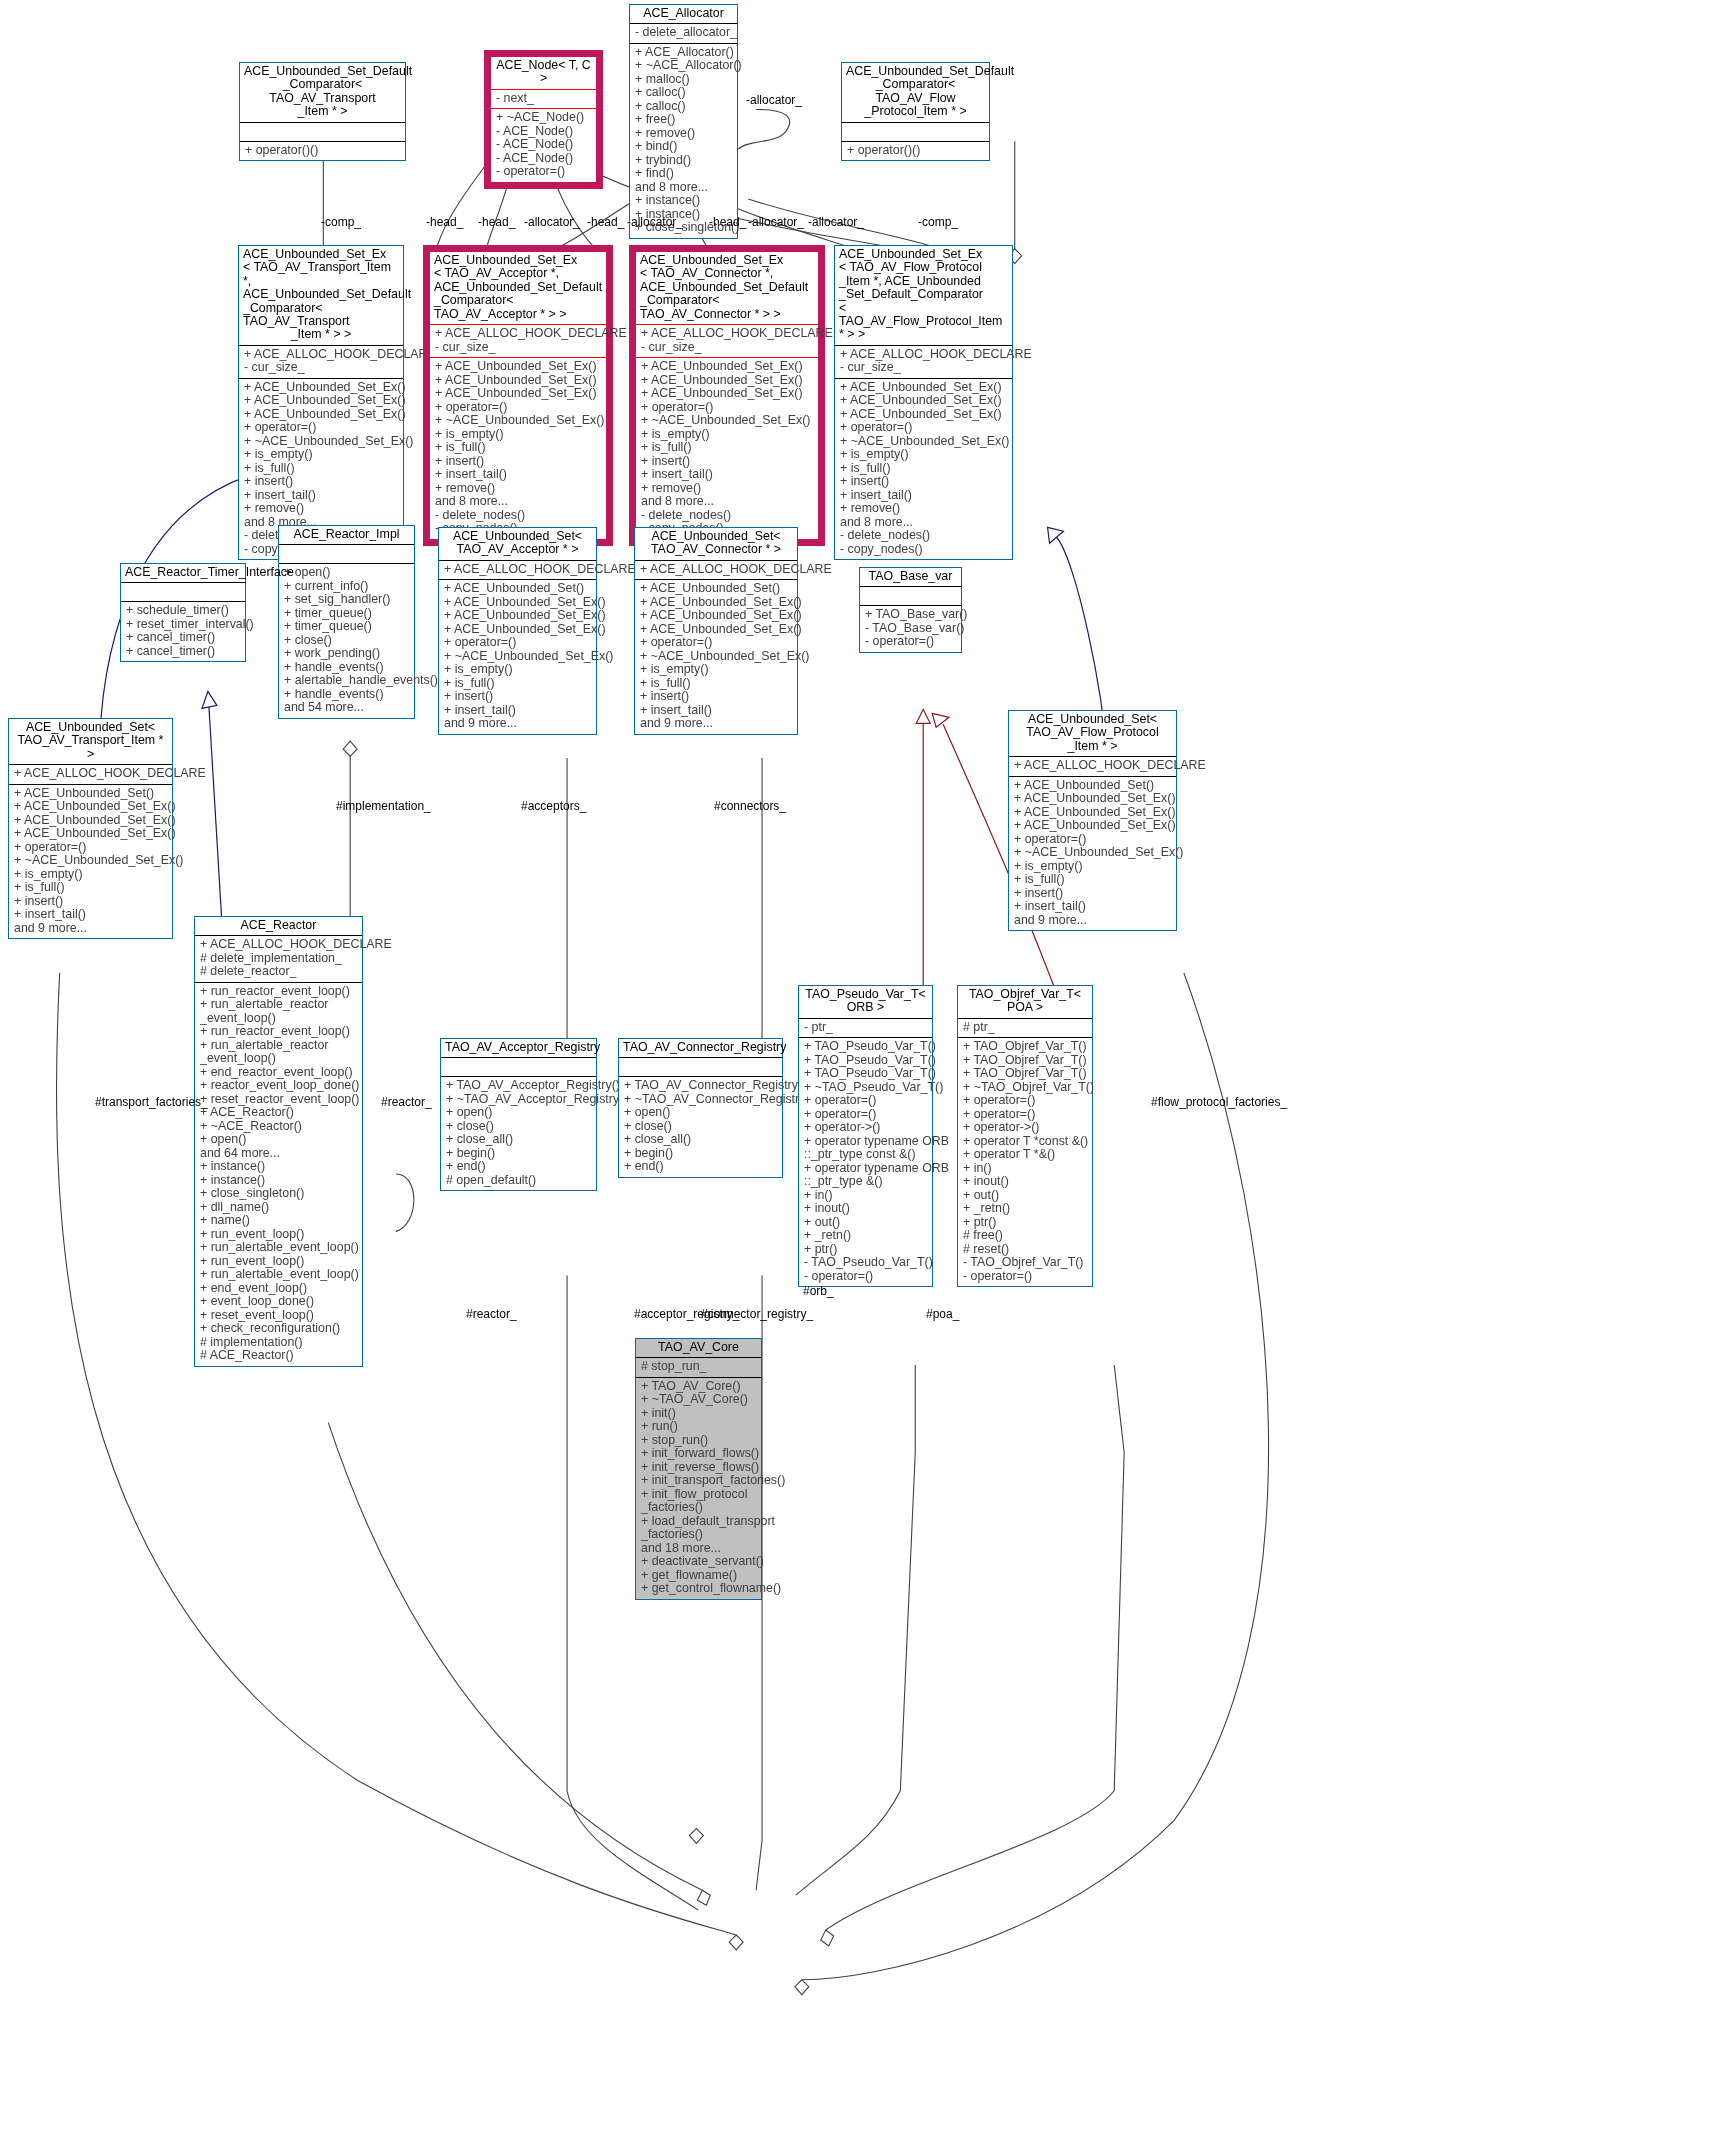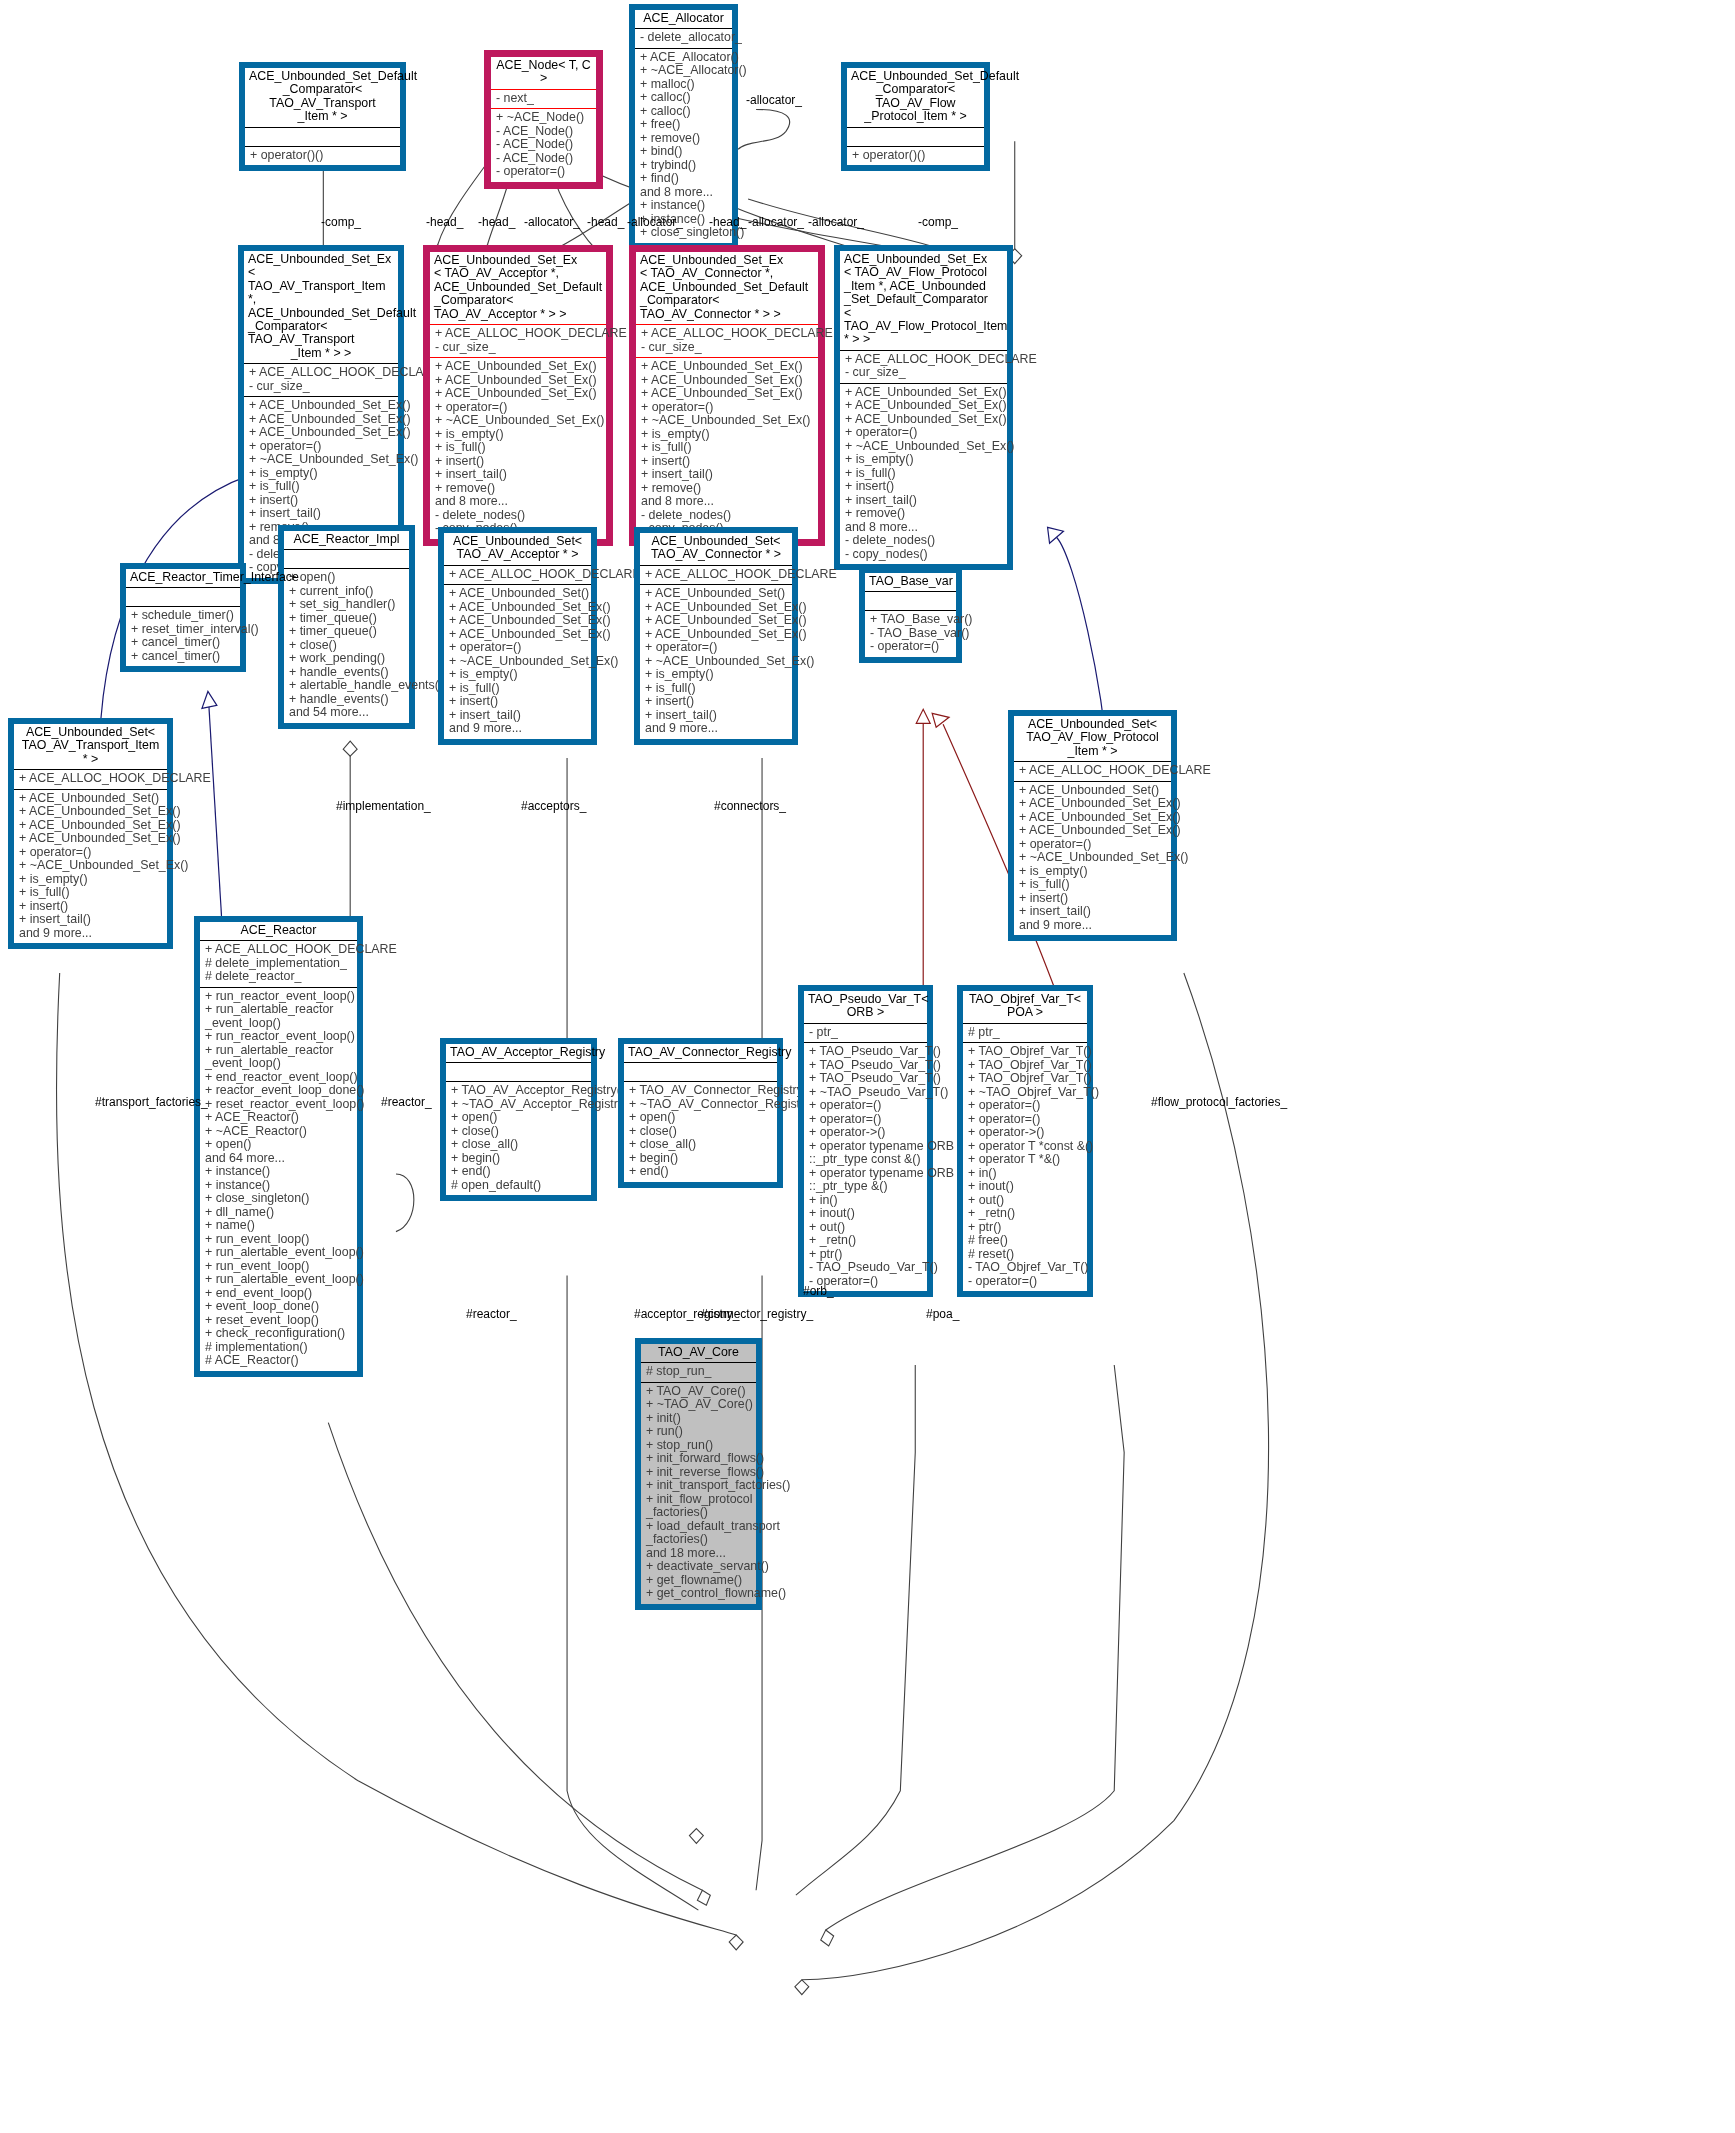--- a/index.html
+++ b/index.html
@@ -1,20 +1,20 @@
 <!DOCTYPE html>
 <html><head>
 <meta charset="utf-8">
 <style>
   html,body{margin:0;padding:0;background:#ffffff;}
   body{font-family:"Liberation Sans","DejaVu Sans",sans-serif;}
   #canvas{position:relative;width:1735px;height:2133px;overflow:hidden;background:#fff;}
   svg.edges{position:absolute;left:0;top:0;width:1735px;height:2133px;pointer-events:none;}
 
-  .cls{position:absolute;box-sizing:border-box;border:6px solid #0369a1;background:#fff;}
+  .cls{position:absolute;box-sizing:border-box;border:1px solid #0369a1;background:#fff;}
   .cls.red{border:7px solid #be185d;}
   .cls.filled{background:#c0c0c0;}
   .cls .hdr{text-align:center;padding:2px 4px 3px 4px;font-size:12.4px;line-height:13.4px;color:#000;}
   .cls .sep{height:1px;background:#000;}
   .cls.red .sep{background:#ff0000;}
   .cls .attrs,.cls .ops{padding:2px 4px 3px 5px;font-size:12.4px;line-height:13.5px;color:#404040;}
   .cls .attrs .ln,.cls .ops .ln{white-space:pre;}
   .cls .attrs.empty{height:13px;}
 
   .elabel{position:absolute;font-size:12px;color:#000;white-space:nowrap;}

